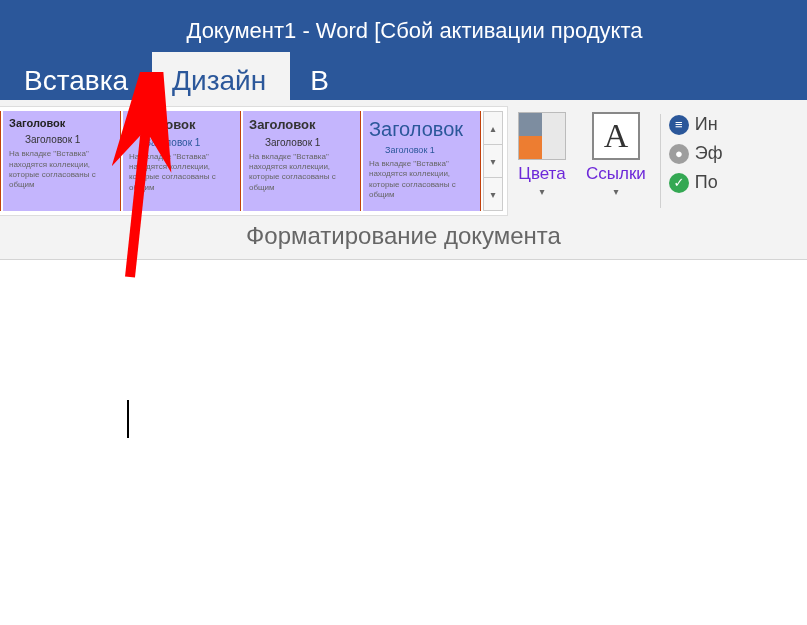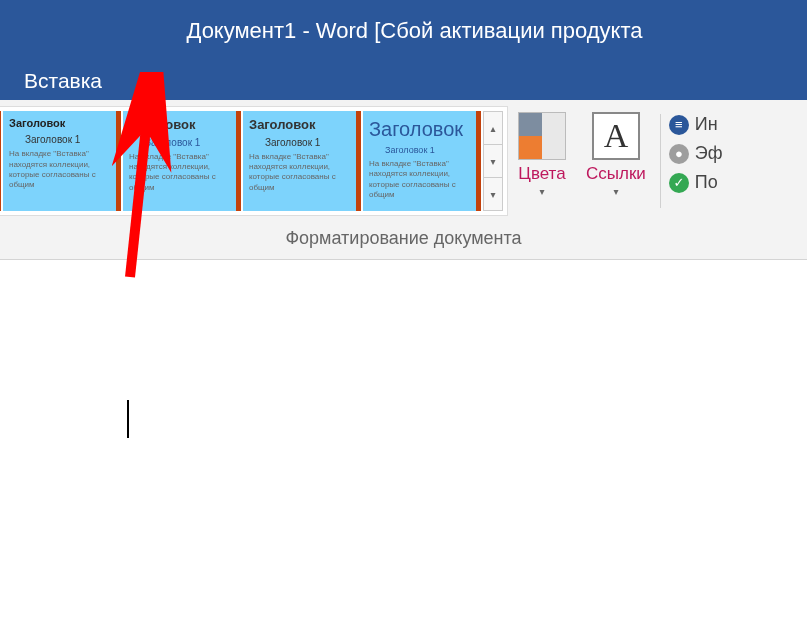--- a/index.html
+++ b/index.html
@@ -25,21 +25,21 @@
   }
   .tabs {
     background: #2b579a;
     height: 48px;
     display: flex;
     align-items: stretch;
     padding-left: 4px;
   }
   .tab {
     color: #fff;
-    font-size: 21px;
+    font-size: 28px;
     padding: 10px 24px 0 20px;
     cursor: pointer;
     display: flex;
     align-items: center;
     height: 48px;
     text-align: center;
   }
   .tab.active {
     background: #f3f3f3;
     color: #2b579a;
@@ -62,28 +62,28 @@
     gap: 2px;
     padding: 4px;
     border: 1px solid #ddd;
     background: #fff;
     height: 110px;
     margin-left: -4px;
   }
   .theme-card {
     width: 118px;
     height: 100px;
-    background: #7dd3fc;
+    background: #c4b5fd;
     padding: 6px 6px;
     overflow: hidden;
     font-size: 9px;
     color: #555;
     line-height: 1.2;
     cursor: pointer;
-    border-right: 5px solid #c2410c;
+    border-right: 1px solid #c2410c;
   }
   .theme-card.first {
     width: 60px;
     margin-left: -60px;
     padding-left: 0;
   }
   .theme-card .hdr {
     font-size: 13px;
     margin-bottom: 4px;
     font-weight: 600;
@@ -125,21 +125,21 @@
     display: flex;
     flex-direction: column;
     align-items: center;
     justify-content: flex-start;
     padding: 6px 10px 0 10px;
     cursor: pointer;
     height: 110px;
   }
   .ribbon-btn .lbl {
     font-size: 17px;
-    color: #be185d;
+    color: #6d28d9;
     margin-top: 4px;
   }
   .colors-swatch {
     width: 48px; height: 48px;
     display: grid;
     grid-template-columns: 1fr 1fr;
     grid-template-rows: 1fr 1fr;
     border: 1px solid #bbb;
   }
   .colors-swatch div:nth-child(1){background:#7d8da0;}
@@ -183,21 +183,21 @@
   .circ {
     width: 20px; height: 20px; border-radius: 50%;
     display: inline-flex; align-items: center; justify-content: center;
     font-size: 13px; color: #fff;
   }
   .circ.blue { background: #2b579a; }
   .circ.gray { background: #9e9e9e; }
   .circ.green { background: #34a853; }
   .ribbon-group-label {
     text-align: center;
-    font-size: 18px;
+    font-size: 24px;
     color: #666;
     padding: 6px 0 10px 0;
   }
   .doc-area {
     background: #fff;
     flex: 1;
     position: relative;
     height: 365px;
   }
   .cursor {
@@ -220,20 +220,21 @@
 </style>
 </head>
 <body>
 
 <div class="titlebar">
   <span>Документ1 - Word [Сбой активации продукта</span>
 </div>
 
 <div class="tabs">
   <div class="tab">Вставка</div>
+  <div class="tab active">Дизайн</div>
   <div class="tab">В</div>
 </div>
 
 <div class="ribbon">
   <div class="ribbon-content">
 
     <div class="themes-gallery">
       <div class="theme-card first">
         
         

